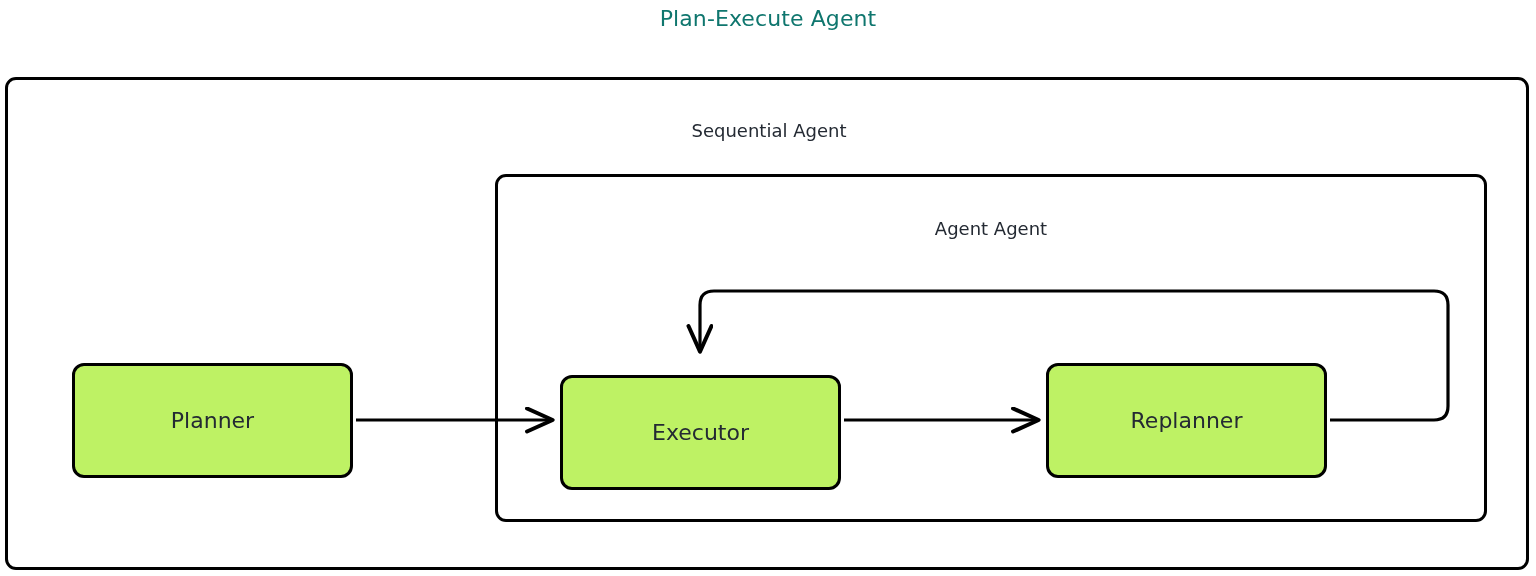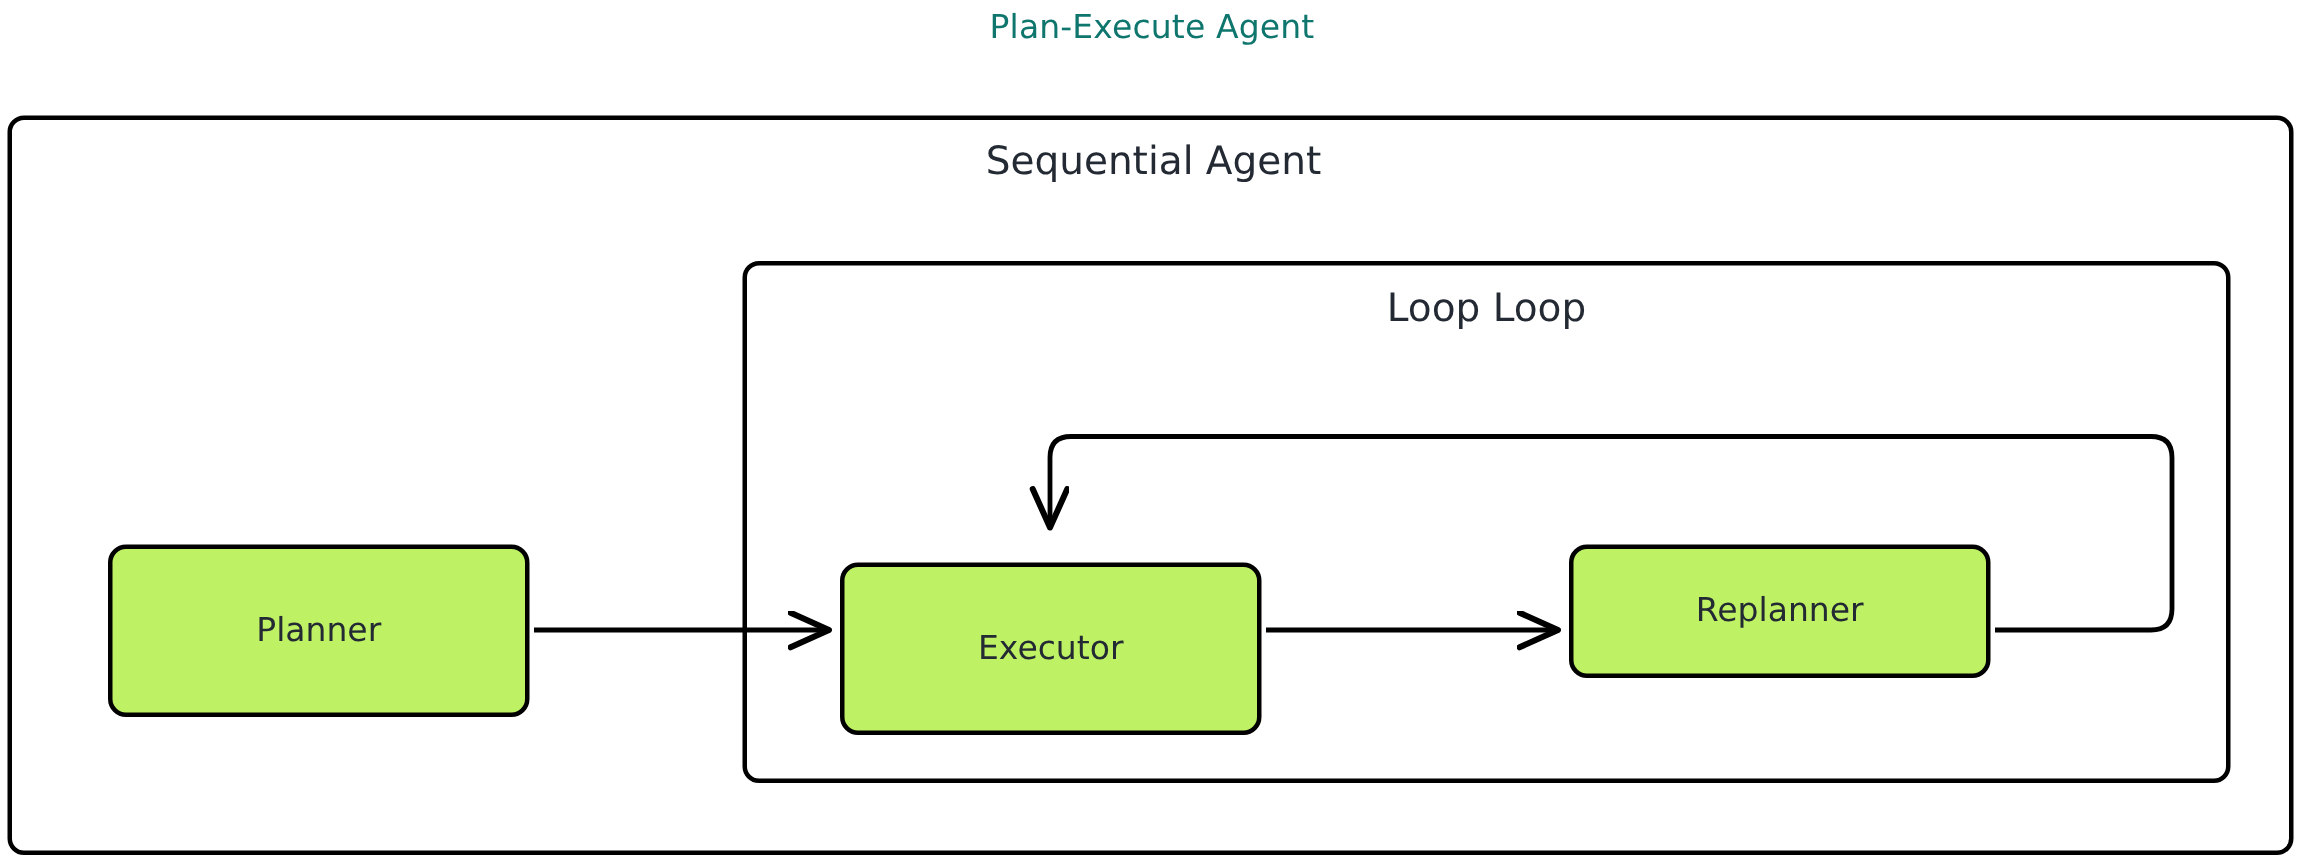--- a/index.html
+++ b/index.html
@@ -33,24 +33,25 @@
   .group-box {
     position: absolute;
     box-sizing: border-box;
     border: 3px solid #000000;
     border-radius: 11px;
     background: transparent;
   }
   .group-label {
     position: absolute;
     text-align: center;
-    font-size: 26px;
+    font-size: 18px;
     color: #242a33;
     white-space: nowrap;
     transform: translateX(-50%);
+    margin-top: 27px;
   }
   .node {
     position: absolute;
     box-sizing: border-box;
     border: 3px solid #000000;
     border-radius: 12px;
     background: #bef264;
     display: flex;
     align-items: center;
     justify-content: center;
@@ -70,34 +71,34 @@
   }
   
   #sequential-agent-box { left: 5px; top: 77px; width: 1524px; height: 493px; }
   #sequential-agent-label { left: 769px; top: 93px; }
   
   #loop-agent-box { left: 495px; top: 174px; width: 992px; height: 348px; }
   #loop-agent-label { left: 991px; top: 191px; }
   
   #node-planner   { left: 72px;   top: 363px; width: 281px; height: 115px; }
   #node-executor  { left: 560px;  top: 363px; width: 281px; height: 115px; margin-top: 12px; }
-  #node-replanner { left: 1046px; top: 363px; width: 281px; height: 89px; }
+  #node-replanner { left: 1046px; top: 363px; width: 281px; height: 115px; }
 </style>
 </head>
 <body>
 
 <div id="canvas">
 
   <div class="diagram-title">Plan-Execute Agent</div>
 
   <div class="group-box" id="sequential-agent-box"></div>
   <div class="group-label" id="sequential-agent-label">Sequential Agent</div>
 
   <div class="group-box" id="loop-agent-box"></div>
-  <div class="group-label" id="loop-agent-label">Loop Loop</div>
+  <div class="group-label" id="loop-agent-label">Agent Agent</div>
 
   <svg id="edges" viewBox="0 0 1536 576" width="1536" height="576" xmlns="http://www.w3.org/2000/svg">
     <defs>
       <marker id="arrowhead" markerWidth="10" markerHeight="10" refX="8.4" refY="4" orient="auto" markerUnits="strokeWidth">
         <path d="M 0.6 0.4 L 8.6 4 L 0.6 7.6" fill="none" stroke="#000000" stroke-width="1.25" stroke-linecap="round" stroke-linejoin="round"></path>
       </marker>
     </defs>
 
     <path d="M 356 420 L 552 420" fill="none" stroke="#000000" stroke-width="3.2" stroke-linecap="butt" marker-end="url(#arrowhead)"></path>
 

